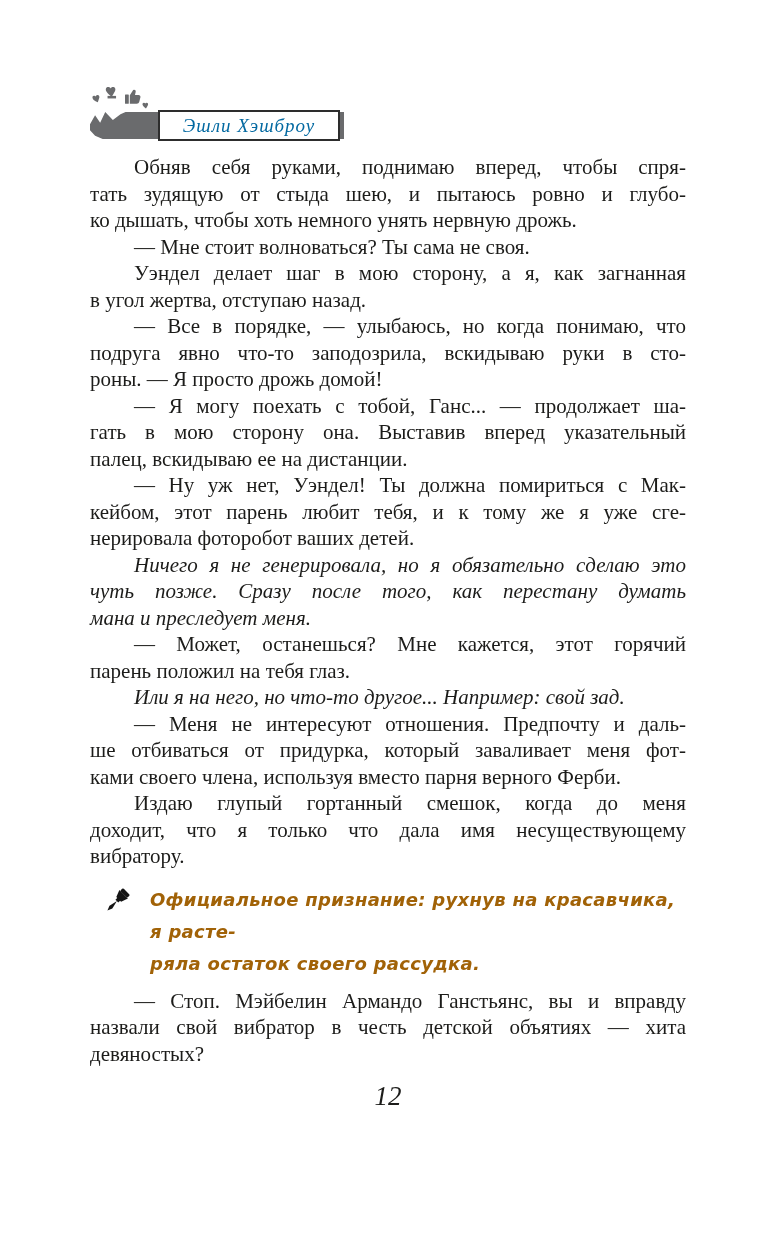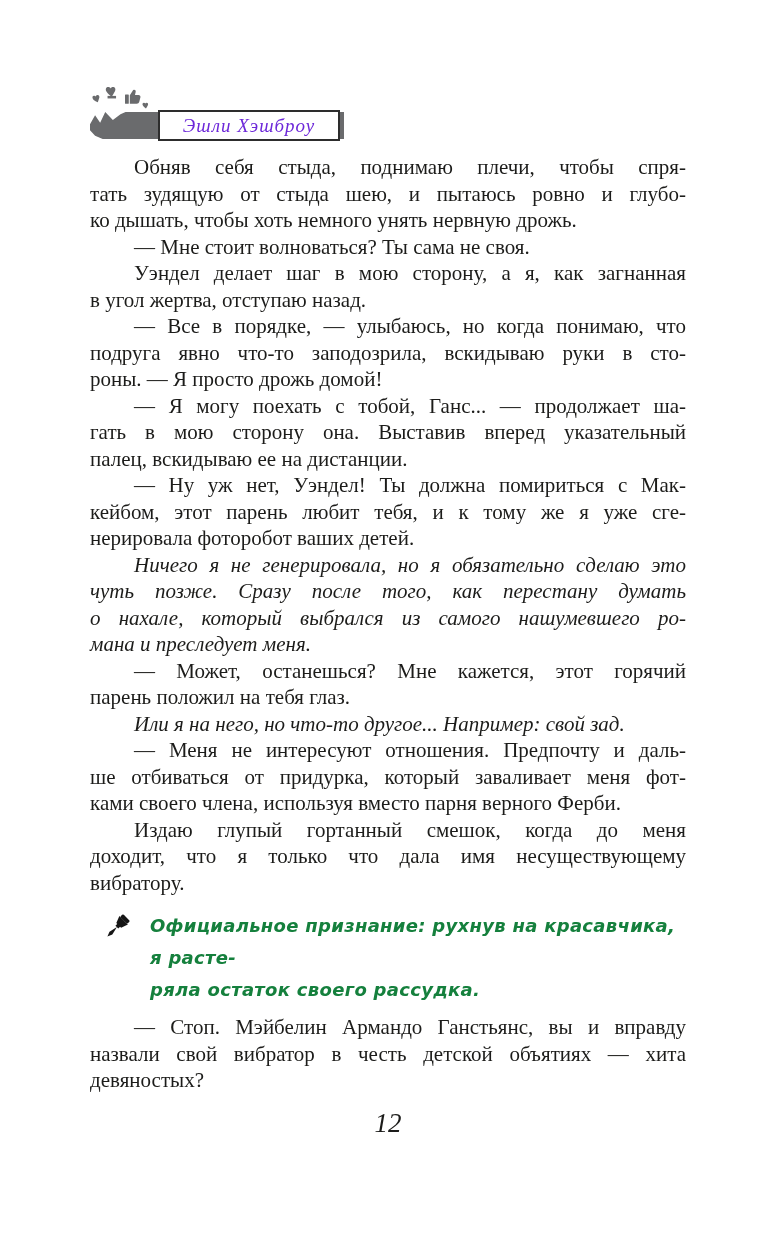--- a/index.html
+++ b/index.html
@@ -14,38 +14,38 @@
     position:absolute; left:90px; top:112px; width:254px; height:27px;
     background:#6a6b6d;
     clip-path: polygon(0 45%, 2% 12%, 4% 40%, 6% 0, 9% 30%, 12% 8%, 14% 0,
                        100% 0, 100% 100%, 5% 100%, 2% 88%, 0 68%);
   }
   .header-box {
     position:absolute; left:158px; top:110px; width:178px; height:27px;
     background:#ffffff; border:2px solid #2d2d2d;
     display:flex; align-items:center; justify-content:center;
   }
-  .header-title { font-style:italic; font-size:19px; letter-spacing:1px; color:#6d28d9; }
+  .header-title { font-style:italic; font-size:19px; letter-spacing:1px; color:#0369a1; }
 
   
   .text-column {
     position:absolute; left:90px; top:154px; width:596px;
     font-size:21px; line-height:26.5px;
   }
   .line { text-align:justify; text-align-last:justify; white-space:nowrap; }
   .line.last  { text-align-last:left; }
   .line.first { text-indent:44px; }
   .paragraph.italic { font-style:italic; }
   .bold { font-weight:normal; }
 
   
   .paragraph.note {
     display:flex; align-items:flex-start; margin:14px 0 8px 0;
     font-family:"DejaVu Sans", sans-serif; font-style:italic; font-weight:bold;
-    font-size:18px; line-height:32px; letter-spacing:0.3px; color:#15803d;
+    font-size:18px; line-height:32px; letter-spacing:0.3px; color:#a16207;
   }
   .note-pin { flex:0 0 auto; width:32px; height:30px; margin:3px 16px 0 12px; }
   .note-lines { flex:1 1 auto; }
   .note-line { text-align:left; white-space:normal; }
 
   
   .page-number {
     margin-top:16px; text-align:center; font-style:italic; font-size:27px;
   }
 </style>
@@ -68,21 +68,21 @@
   </svg>
 
   <div class="header-bar"></div>
 
   <div class="header-box">
     <span class="header-title">Эшли Хэшброу</span>
   </div>
 
   <div class="text-column">
       <div class="paragraph normal">
-        <div class="line first">Обняв себя стыда, поднимаю плечи, чтобы спря-</div>
+        <div class="line first">Обняв себя руками, поднимаю вперед, чтобы спря-</div>
         <div class="line">тать зудящую от стыда шею, и пытаюсь ровно и глубо-</div>
         <div class="line last">ко дышать, чтобы хоть немного унять нервную дрожь.</div>
       </div>
       <div class="paragraph normal">
         <div class="line first last">— Мне стоит волноваться? Ты сама не своя.</div>
       </div>
       <div class="paragraph normal">
         <div class="line first">Уэндел делает шаг в мою сторону, а я, как загнанная</div>
         <div class="line last">в угол жертва, отступаю назад.</div>
       </div>
@@ -97,21 +97,20 @@
         <div class="line last">палец, вскидываю ее на дистанции.</div>
       </div>
       <div class="paragraph normal">
         <div class="line first">— Ну уж нет, Уэндел! Ты должна помириться с Мак-</div>
         <div class="line">кейбом, этот парень любит тебя, и к тому же я уже сге-</div>
         <div class="line last">нерировала фоторобот ваших детей.</div>
       </div>
       <div class="paragraph italic">
         <div class="line first">Ничего я не генерировала, но я обязательно сделаю это</div>
         <div class="line">чуть позже. Сразу после того, как перестану думать</div>
-        <div class="line">о нахале, который выбрался из самого нашумевшего ро-</div>
         <div class="line last">мана и преследует меня.</div>
       </div>
       <div class="paragraph normal">
         <div class="line first">— Может, останешься? Мне кажется, этот горячий</div>
         <div class="line last">парень положил на тебя глаз.</div>
       </div>
       <div class="paragraph italic">
         <div class="line first last"><span>Или я на него, но что-то другое... Например: </span><span class="bold">свой зад.</span></div>
       </div>
       <div class="paragraph normal">

